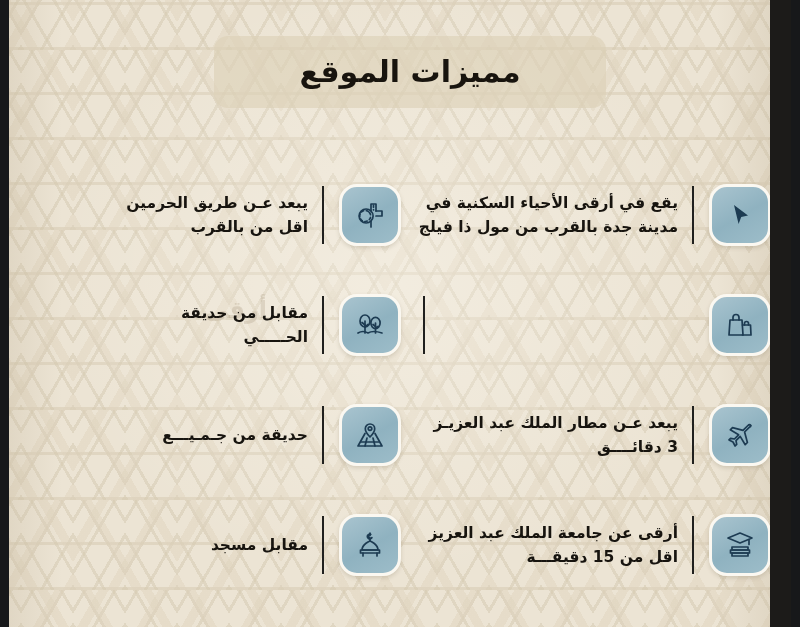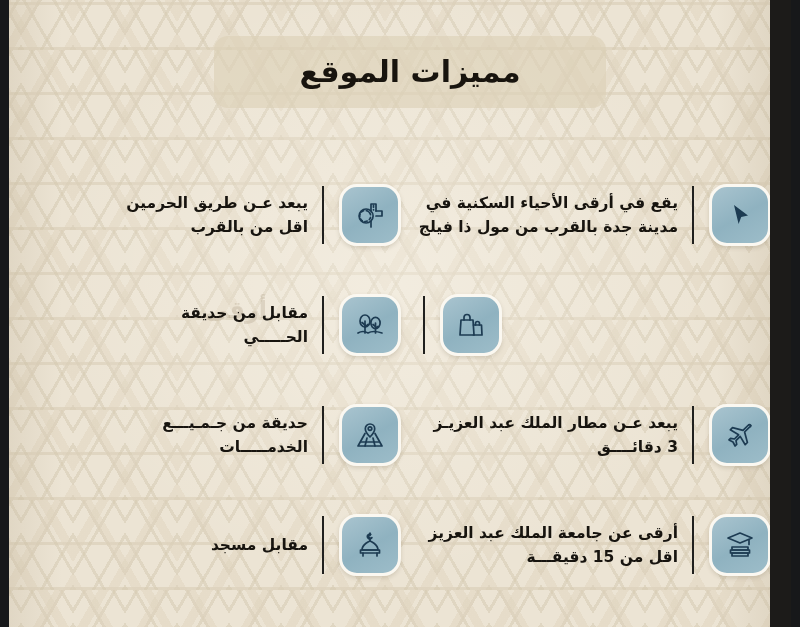--- a/index.html
+++ b/index.html
@@ -114,21 +114,21 @@
   }
   .col.right { right: 20px; }
   .col.left  { left: 30px; }
 
   .feature {
     position: relative;
     height: 110px;
     display: flex;
     flex-direction: row;
     align-items: center;
-    justify-content: flex-end;
+    justify-content: space-between;
     gap: 0px;
   }
 
   
   .tile {
     flex: 0 0 auto;
     width: 56px;
     height: 56px;
     border-radius: 18px;
     background: linear-gradient(150deg, #a9c4cf 0%, #8fb2c0 52%, #9dbdc9 100%);
@@ -310,21 +310,20 @@
               <path d="M16 5 a4.7 4.7 0 0 0-4.7 4.7 c0 3.5 4.7 8.3 4.7 8.3 s4.7-4.8 4.7-8.3 A4.7 4.7 0 0 0 16 5 Z"></path>
               <circle cx="16" cy="9.6" r="1.8"></circle>
               <path d="M11 14.5 L4 27 H28 L21 14.5"></path>
               <path d="M13 19 L11 27 M19 19 L21 27"></path>
               <path d="M7.5 23 H24.5"></path>
             </svg>
           </div>
           <div class="divider"></div>
           <div class="ftext">
             <span class="line">حديقة من جـمـيـــع</span>
-            <span class="line">الخدمـــــات</span>
           </div>
         </div>
 
         <div class="feature">
           <div class="tile">
             <svg viewBox="0 0 32 32" aria-hidden="true">
               <path d="M16 4.2 V6.4"></path>
               <path d="M17.9 8.6 a2.4 2.4 0 1 1-1.1-3.2 a1.9 1.9 0 1 0 1.1 3.2 Z"></path>
               <path d="M16 10.2 V12"></path>
               <path d="M8 21 C8 15 16 12 16 12 C16 12 24 15 24 21 Z"></path>

